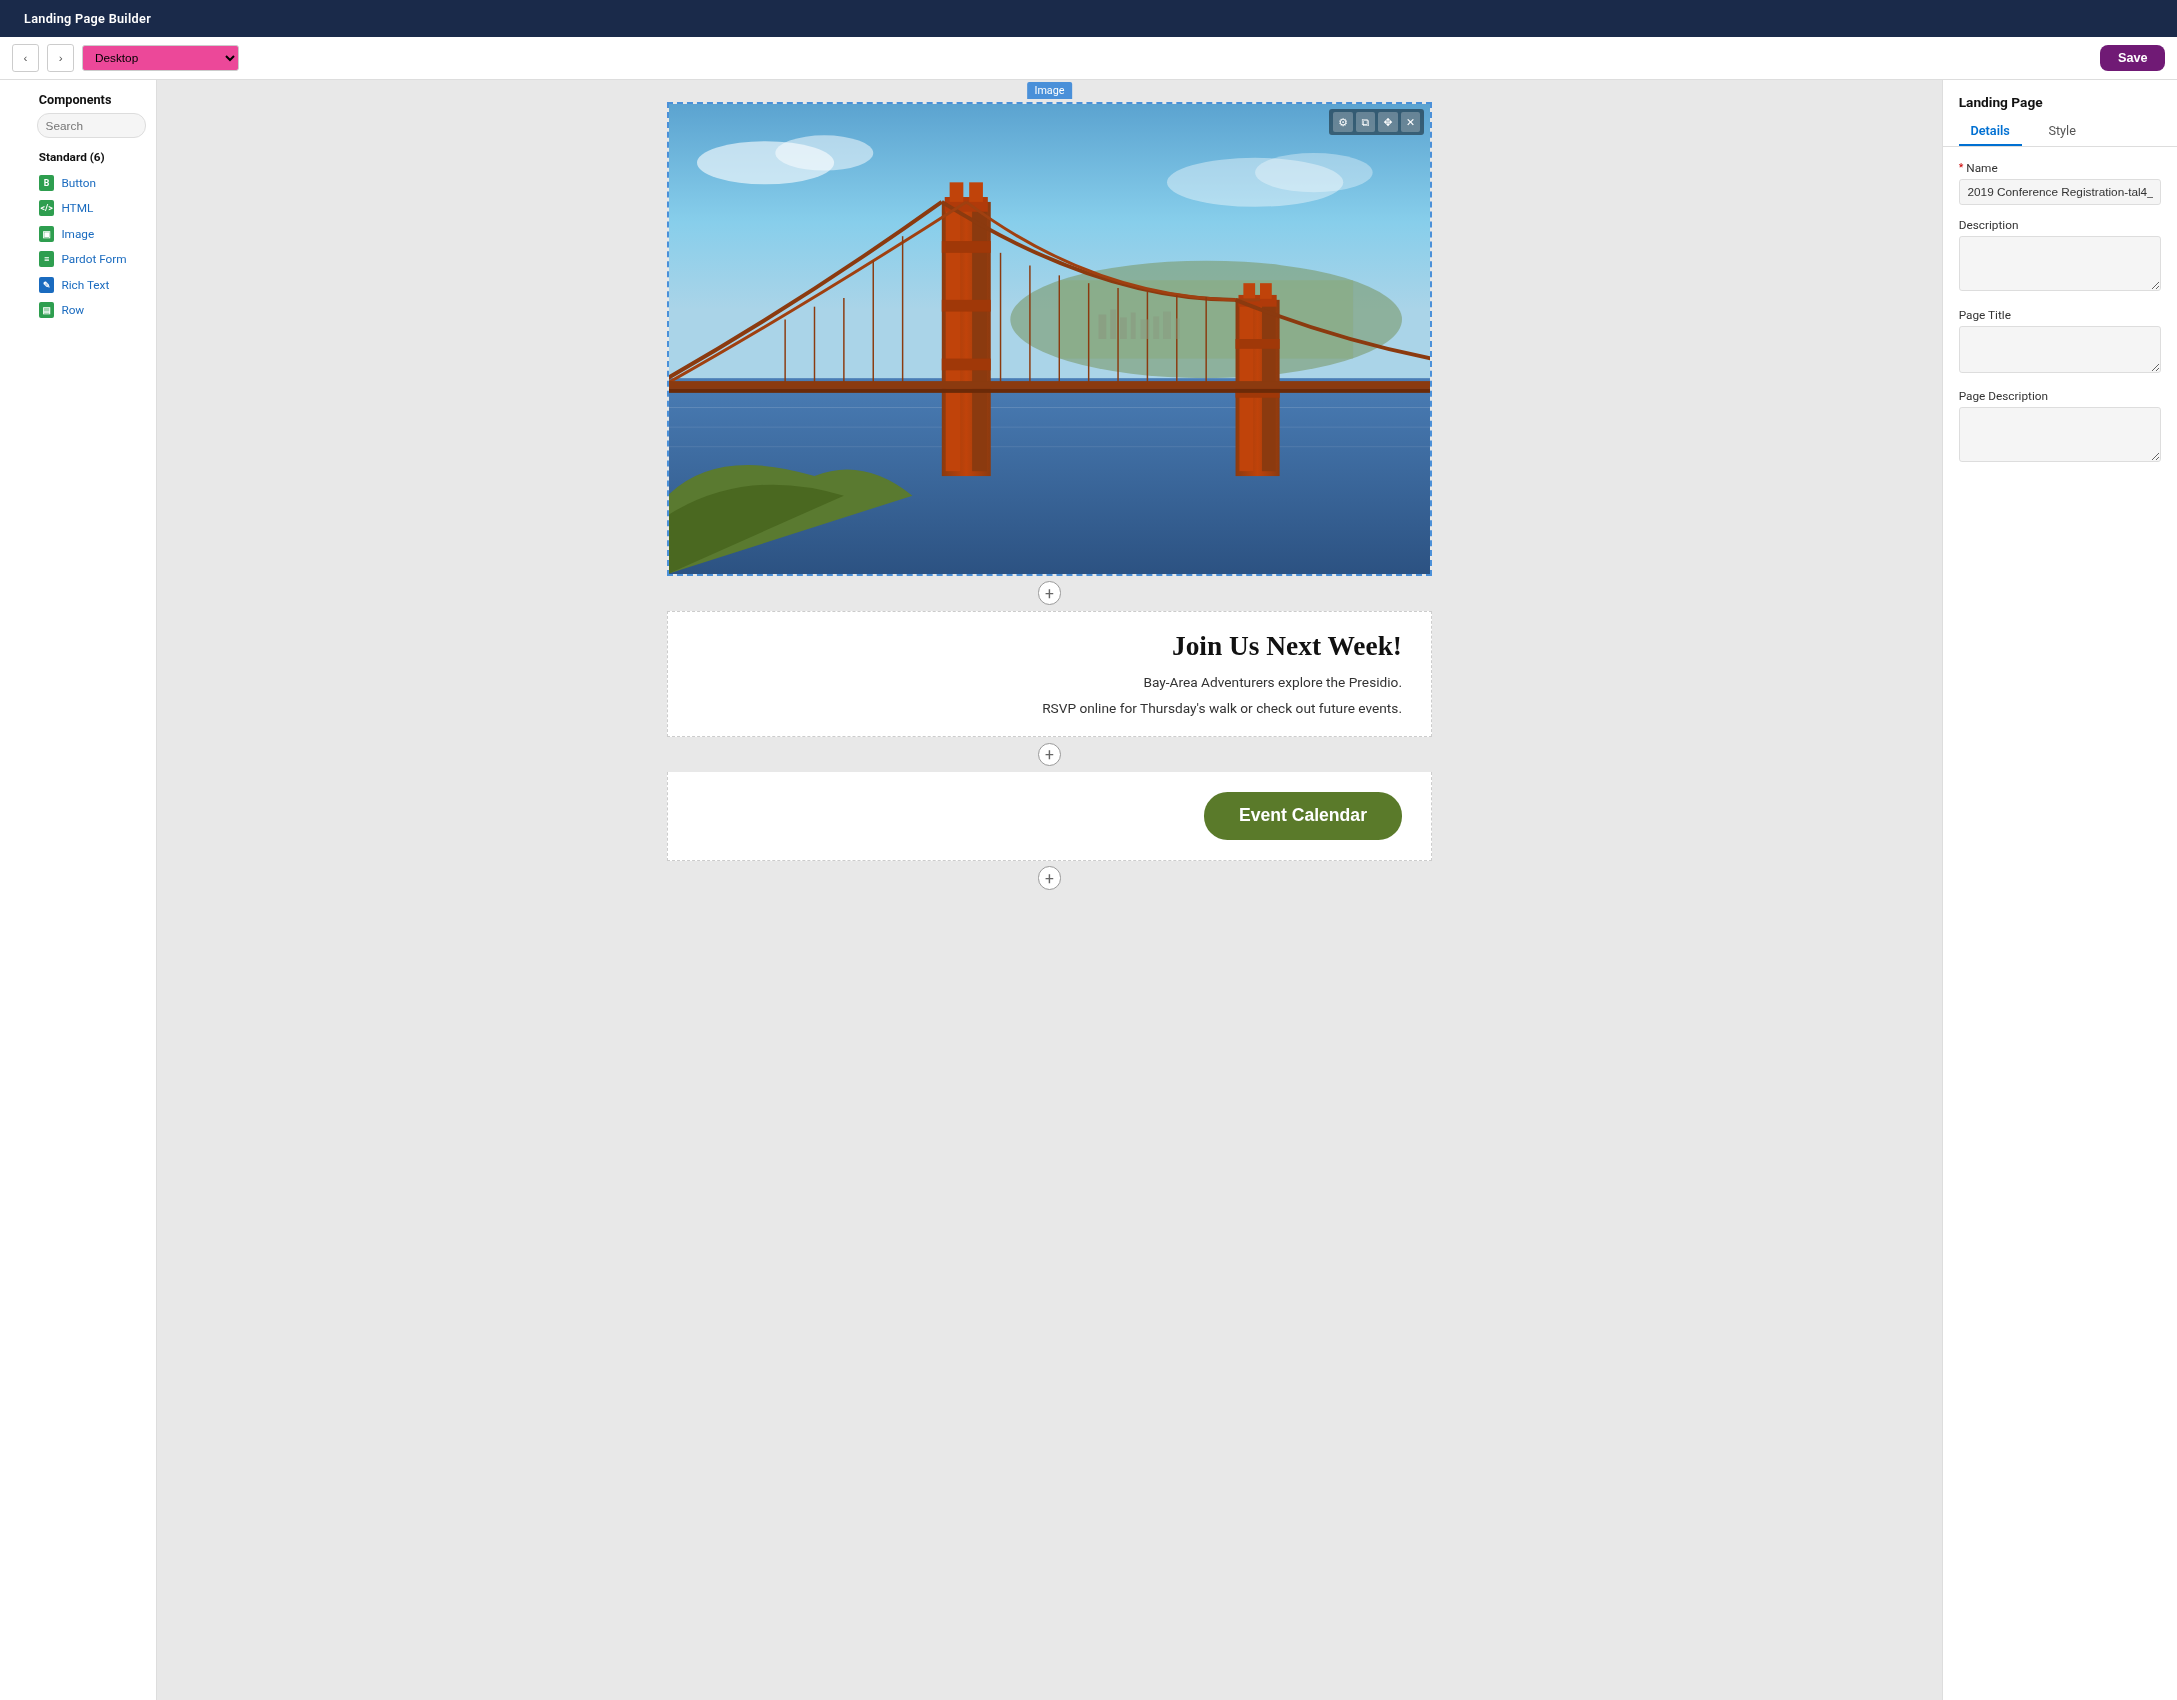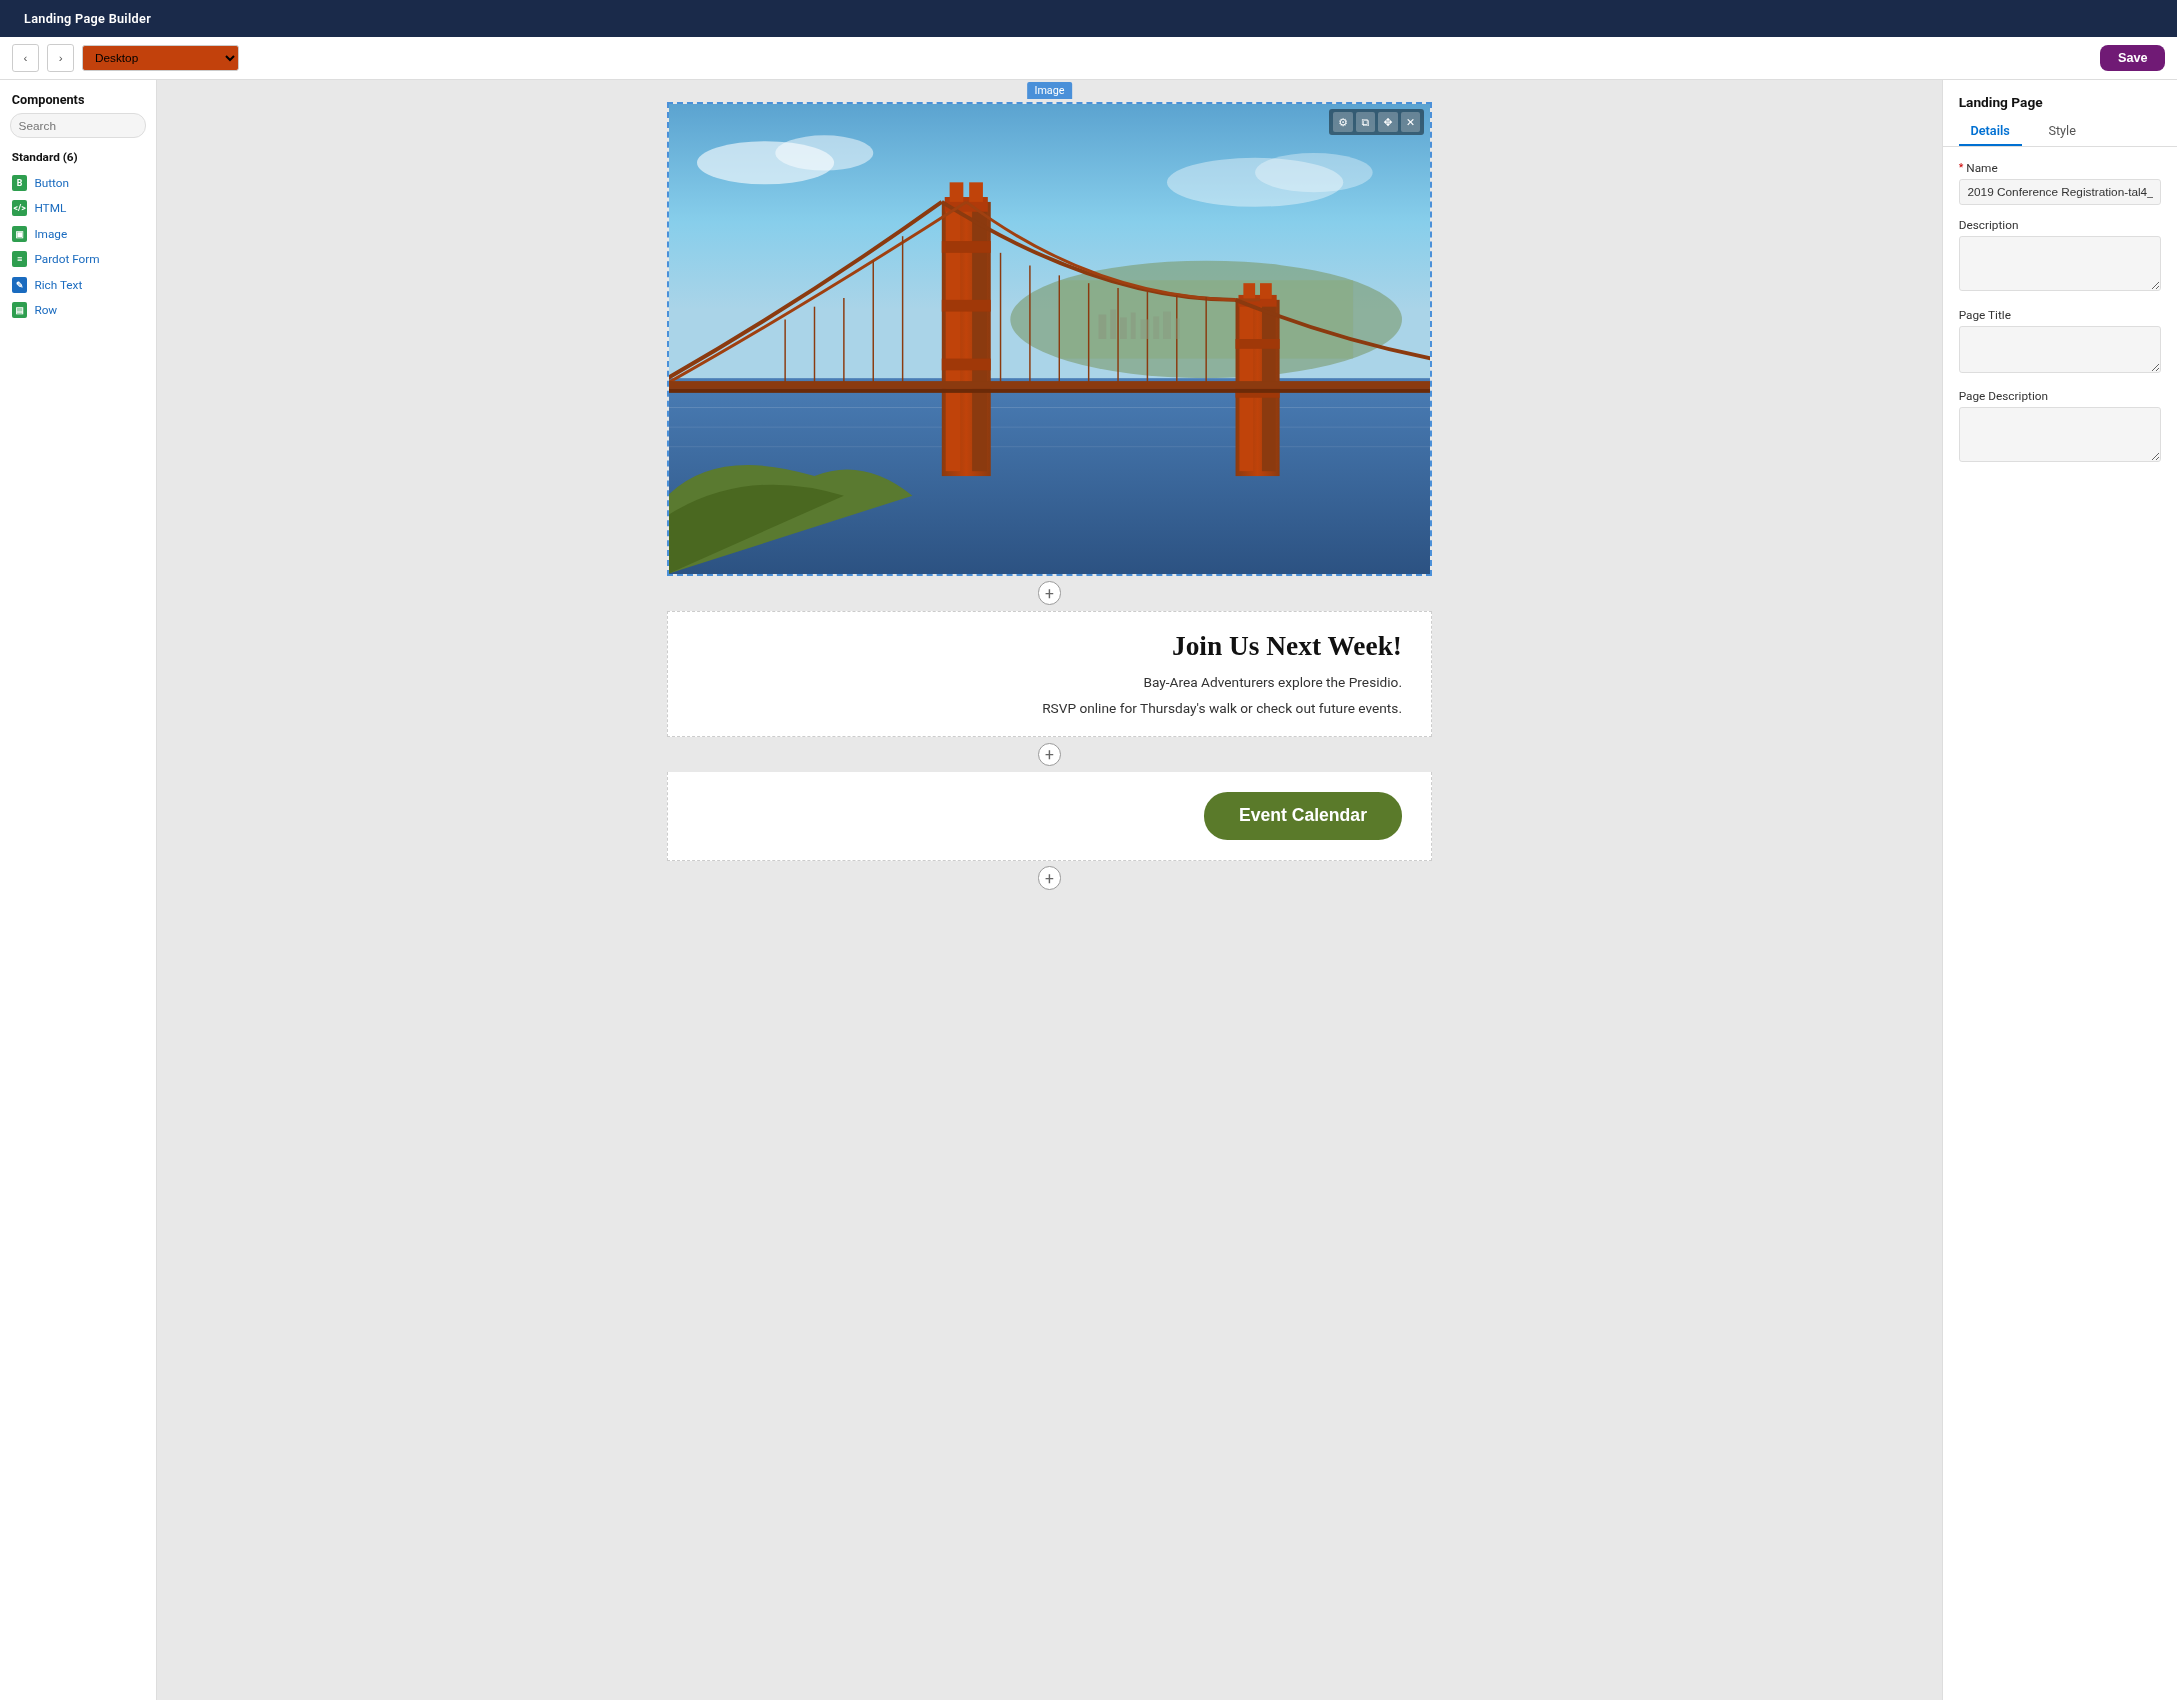--- a/index.html
+++ b/index.html
@@ -43,21 +43,21 @@
       justify-content: center;
       color: #555;
       font-size: 11.8px;
     }
     #viewport-selector {
       border: 1px solid #ccc;
       border-radius: 2.9px;
       padding: 3.9px 7.8px;
       font-size: 11.8px;
       width: 157px;
-      background: #c2410c;
+      background: #ec4899;
       cursor: pointer;
     }
     #toolbar-spacer { flex: 1; }
     #save-button {
       background: #701a75;
       color: #fff;
       border: none;
       border-radius: 8px;
       padding: 5.9px 17.6px;
       font-size: 12.7px;
@@ -72,20 +72,21 @@
     }
 
     
     #left-sidebar {
       width: 157px;
       background: #fff;
       border-right: 1px solid #ddd;
       display: flex;
       flex-direction: column;
       flex-shrink: 0;
+      padding-left: 27px;
     }
     #sidebar-title {
       font-weight: 700;
       font-size: 12.7px;
       padding: 11.8px 11.8px 5.9px 11.8px;
       color: #111;
     }
     #search-input {
       margin: 0 9.8px 7.8px 9.8px;
       border: 1px solid #ddd;

